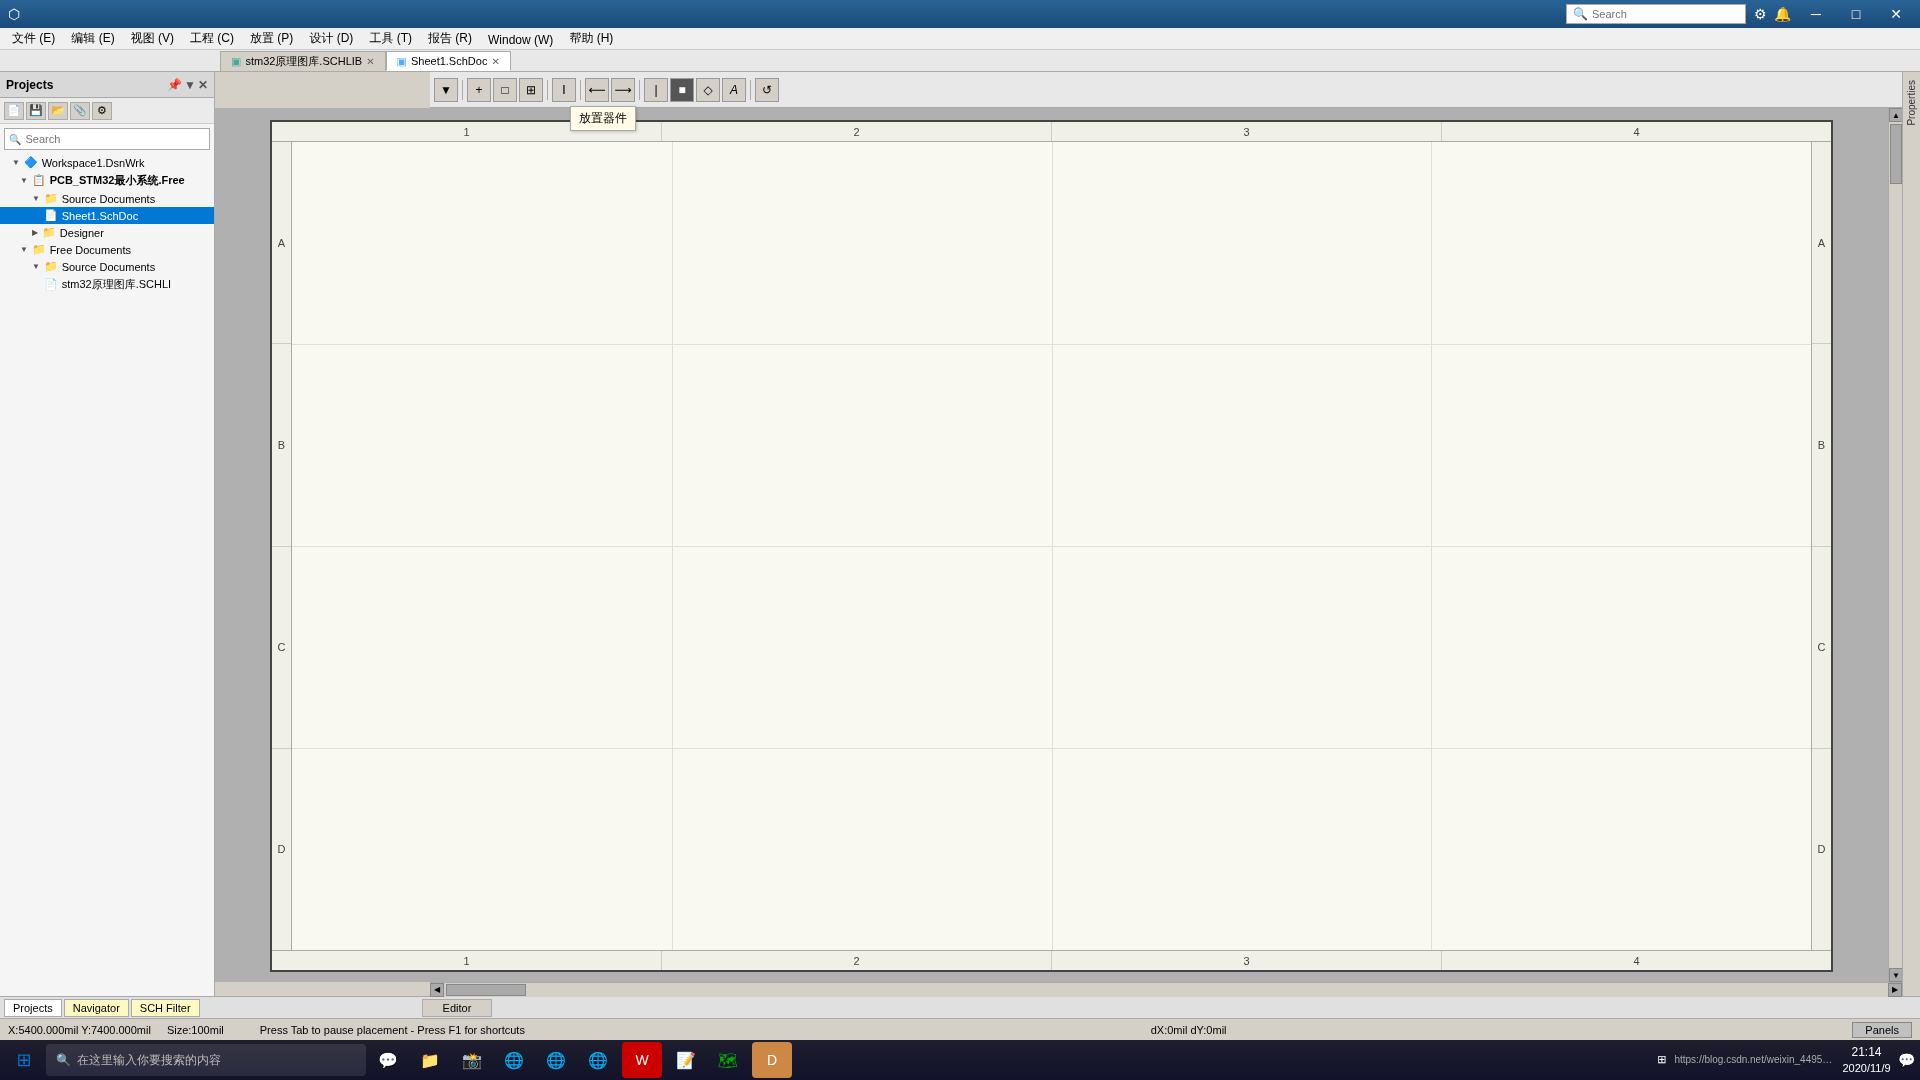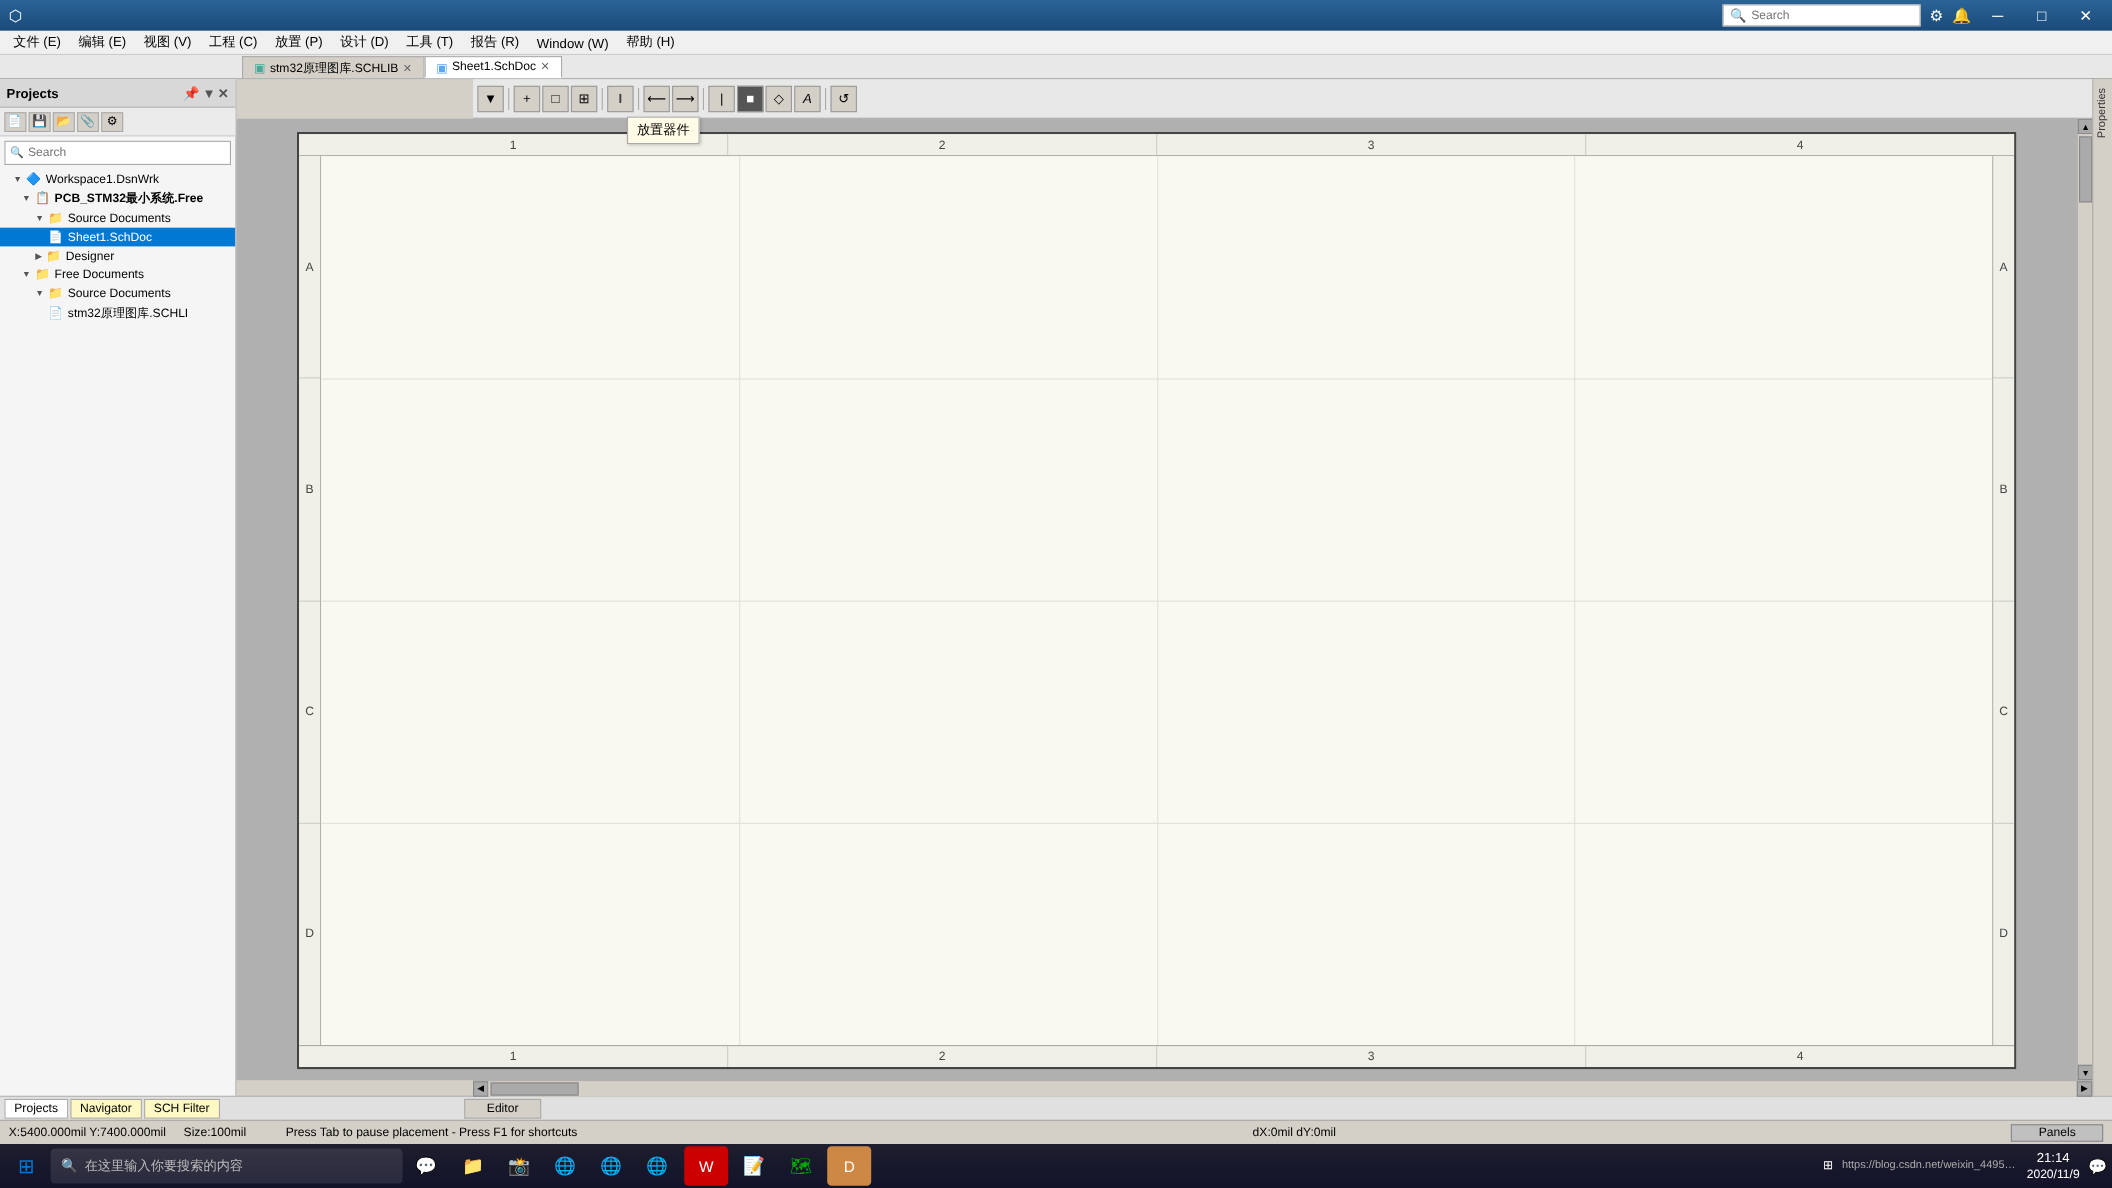--- a/index.html
+++ b/index.html
@@ -407,21 +407,21 @@
   <div style="margin-left:220px; background:#d4d0c8; border:1px solid #aaa; padding:0 20px; height:18px; display:flex; align-items:center; cursor:pointer; font-size:11px;">
     <span>Editor</span>
   </div>
 </div>
 
 <div id="statusbar" style="height:22px; background:#d4d0c8; border-top:1px solid #aaa; display:flex; align-items:center; padding:0 8px; gap:16px; font-size:11px;">
   <span>X:5400.000mil Y:7400.000mil</span>
   <span>Size:100mil</span>
   <span style="margin-left:20px;">Press Tab to pause placement - Press F1 for shortcuts</span>
   <span style="margin-left:auto;">dX:0mil dY:0mil</span>
-  <div id="panels-btn" style="background:#c0c0c0; border:1px solid #888; padding:1px 24px; cursor:pointer; font-size:11px;">Panels</div>
+  <div id="panels-btn" style="background:#c0c0c0; border:1px solid #888; padding:1px 12px; cursor:pointer; font-size:11px;">Panels</div>
 </div>
 
 <div id="taskbar" style="position:fixed; bottom:0; left:0; right:0; height:40px; background:linear-gradient(to bottom, #1e1e2e, #12122a); display:flex; align-items:center; padding:0 4px; gap:2px; z-index:1000;">
   <div style="width:40px; height:36px; display:flex; align-items:center; justify-content:center; cursor:pointer; font-size:18px; color:#0078d4;">⊞</div>
   <div style="height:32px; width:320px; background:rgba(255,255,255,0.1); display:flex; align-items:center; padding:0 10px; gap:6px; border-radius:4px; color:#bbb; font-size:12px; cursor:text;">
     <span>🔍</span>
     <span>在这里输入你要搜索的内容</span>
   </div>
   <div style="width:40px; height:36px; display:flex; align-items:center; justify-content:center; cursor:pointer; font-size:16px;">💬</div>
   <div style="width:40px; height:36px; display:flex; align-items:center; justify-content:center; cursor:pointer; font-size:16px;">📁</div>

